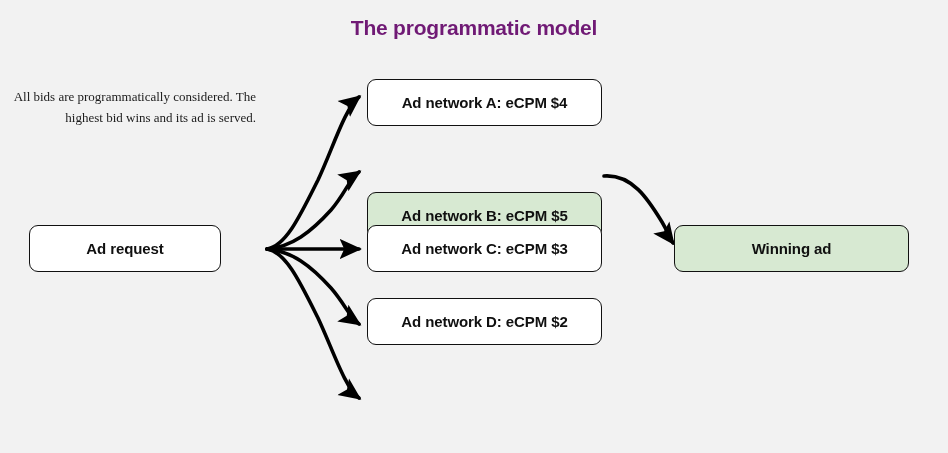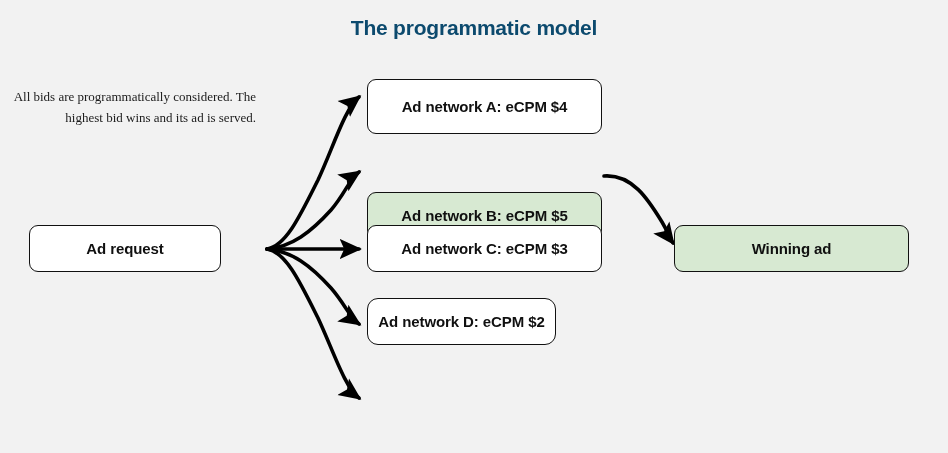--- a/index.html
+++ b/index.html
@@ -21,21 +21,21 @@
     height: 453px;
   }
   .diagram-title {
     position: absolute;
     left: 0;
     top: 16px;
     width: 948px;
     text-align: center;
     font-size: 21px;
     font-weight: bold;
-    color: #0c4a6e;
+    color: #701a75;
     letter-spacing: -0.2px;
   }
   .description {
     position: absolute;
     left: 8px;
     top: 86px;
     width: 248px;
     text-align: right;
     font-size: 13px;
     line-height: 21px;
@@ -98,33 +98,33 @@
 
     <path d="M267,249 C286,252 300,282 318,318 C333,350 345,388 359,398" fill="none" stroke="#000000" stroke-width="3.6" stroke-linecap="round" marker-end="url(#arrowhead)"></path>
 
     <path d="M604,176 C632,174 648,199 662,222 C668,232 670,239 673,243" fill="none" stroke="#000000" stroke-width="3.6" stroke-linecap="round" marker-end="url(#arrowhead)"></path>
   </svg>
 
   <div class="node" style="left:29px; top:225px; width:192px; height:47px;">
     <span class="node-label">Ad request</span>
   </div>
 
-  <div class="node" style="left:367px; top:79px; width:235px; height:55px;">
+  <div class="node" style="left:367px; top:79px; width:235px; height:47px;">
     <span class="node-label">Ad network A: eCPM $4</span>
   </div>
 
   <div class="node green" style="left:367px; top:152px; width:235px; height:47px;margin-top:40px;">
     <span class="node-label">Ad network B: eCPM $5</span>
   </div>
 
   <div class="node" style="left:367px; top:225px; width:235px; height:47px;">
     <span class="node-label">Ad network C: eCPM $3</span>
   </div>
 
-  <div class="node" style="left:367px; top:298px; width:189px; height:47px;border-radius:11px;">
+  <div class="node" style="left:367px; top:298px; width:235px; height:47px;">
     <span class="node-label">Ad network D: eCPM $2</span>
   </div>
 
 
   <div class="node green" style="left:674px; top:225px; width:235px; height:47px;">
     <span class="node-label">Winning ad</span>
   </div>
 
 </div>
 

